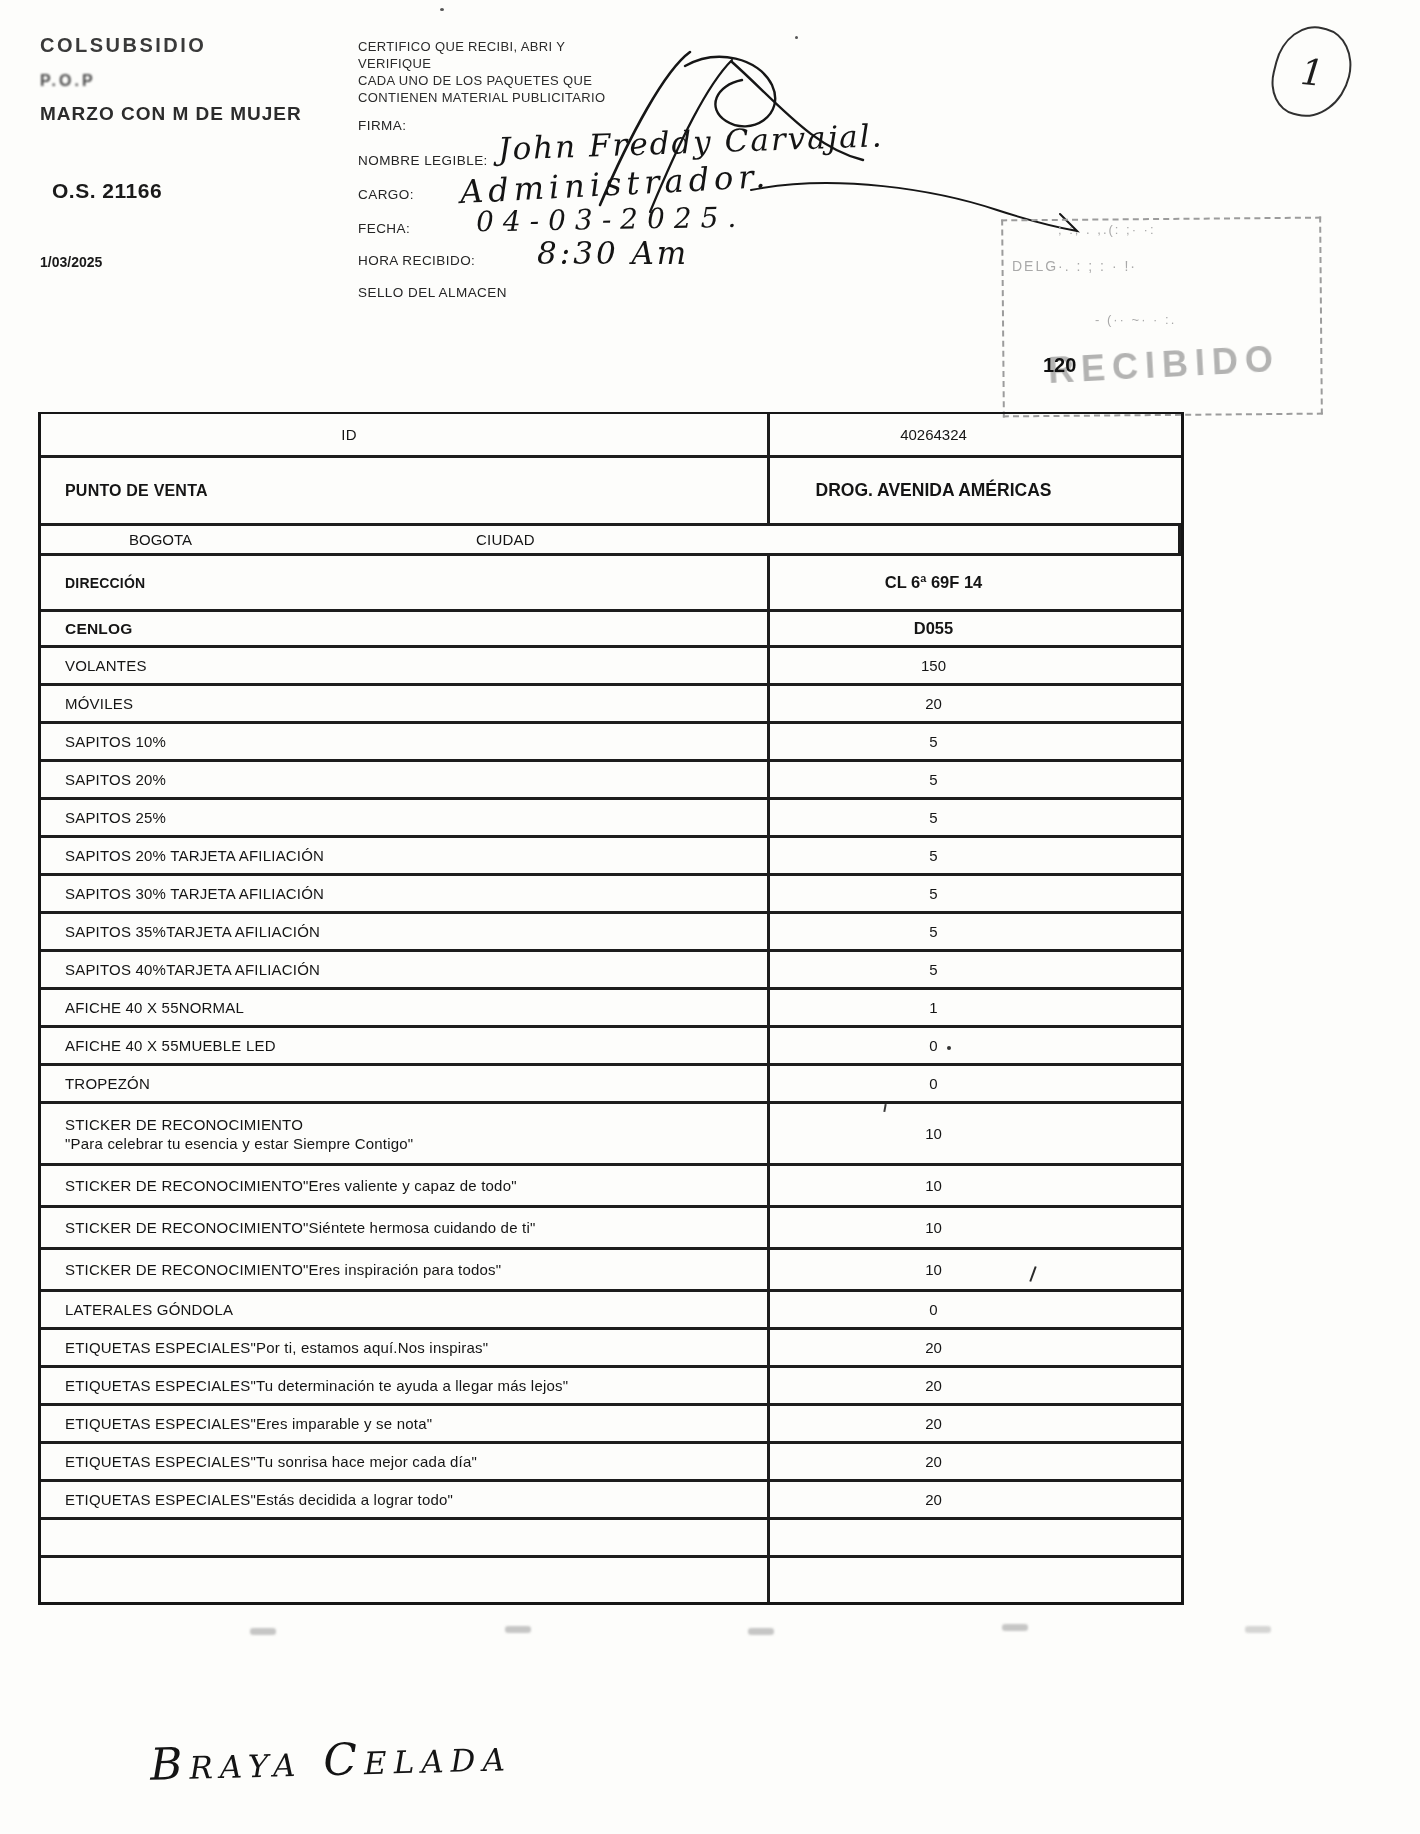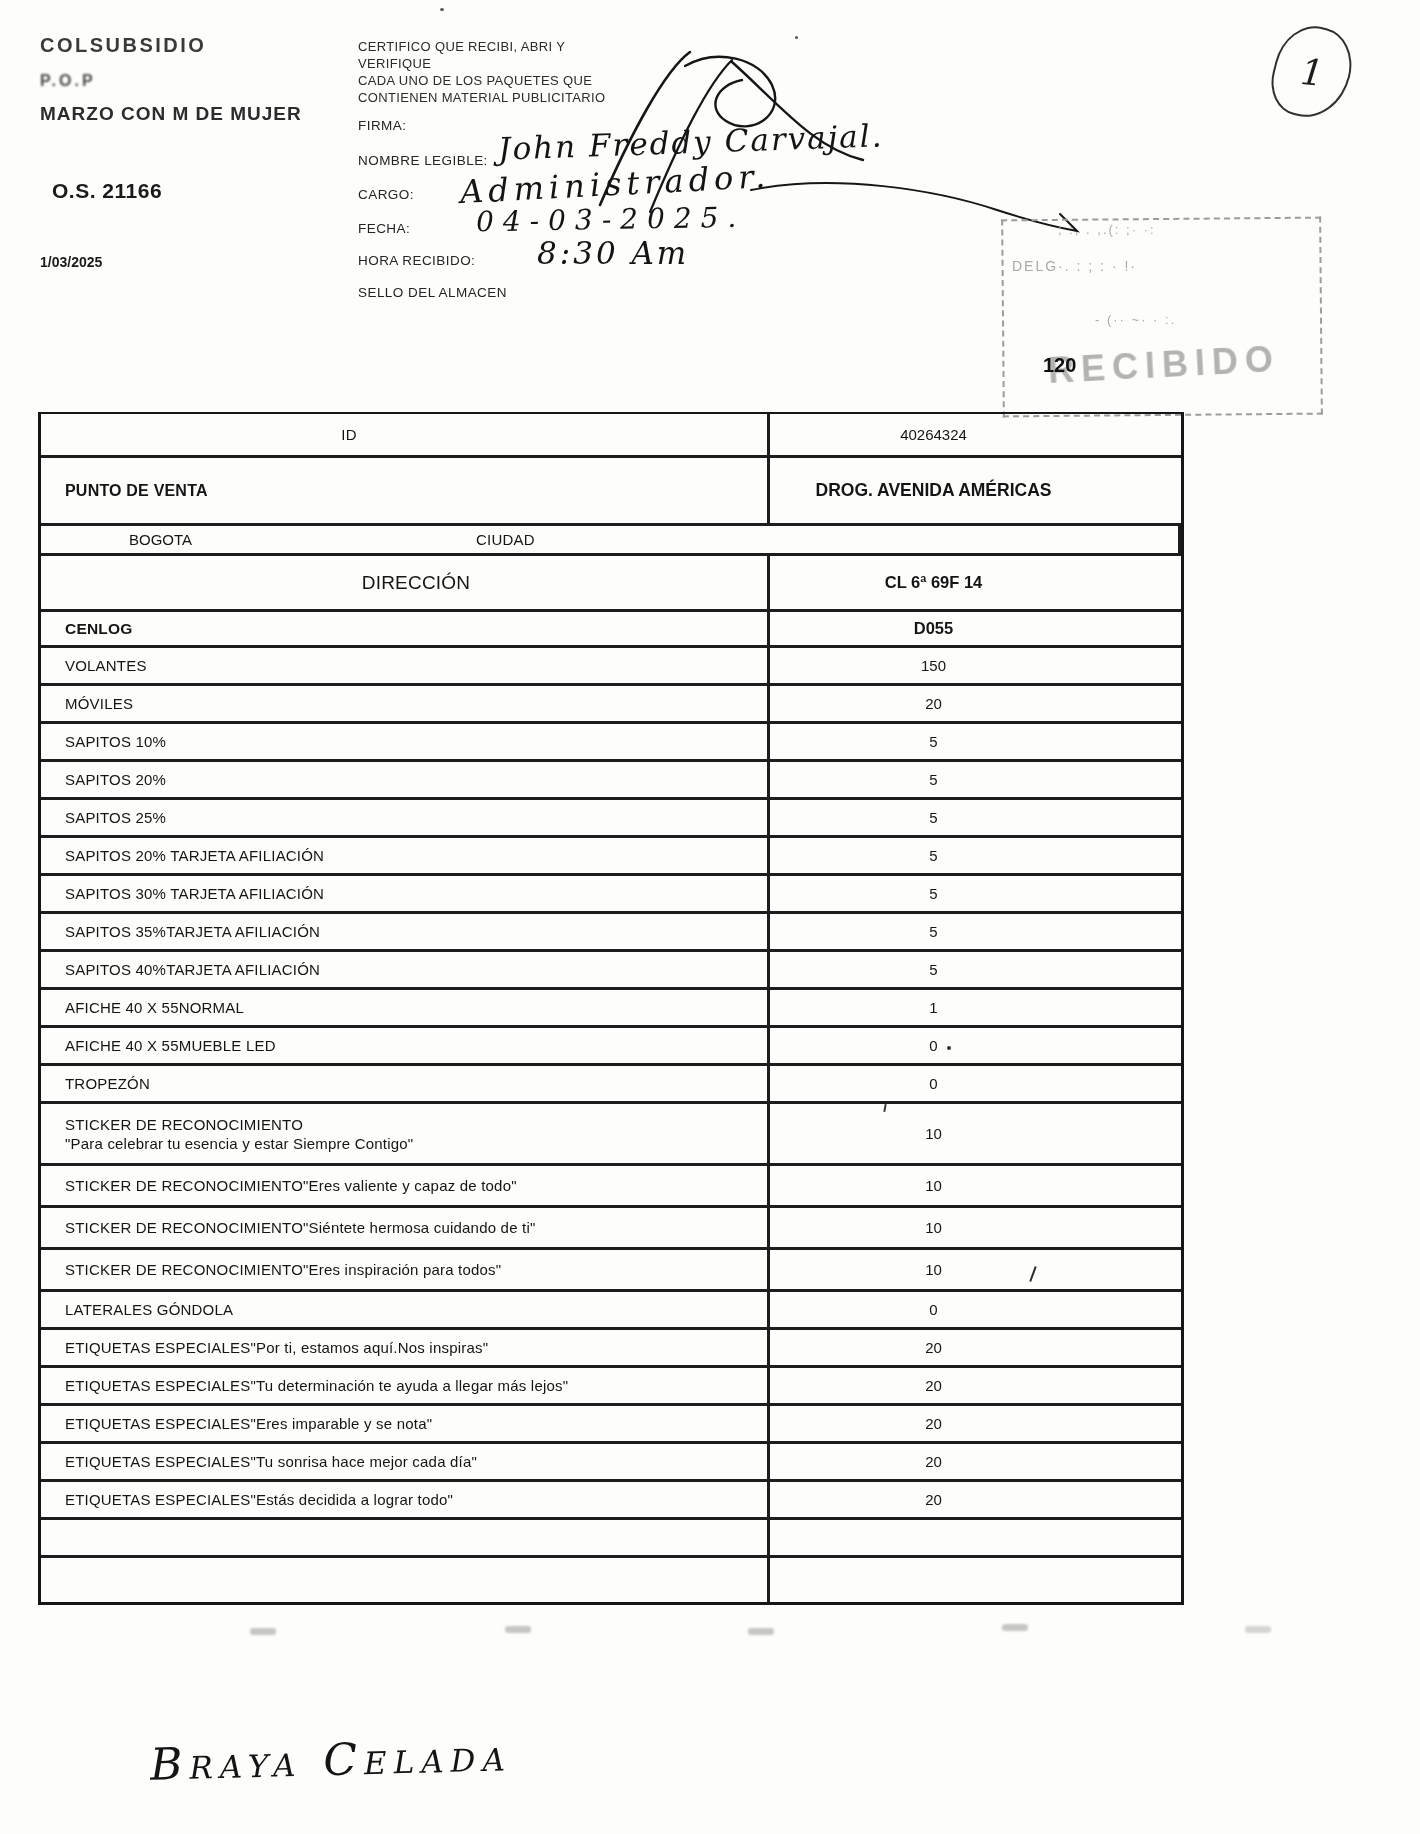--- a/index.html
+++ b/index.html
@@ -59,21 +59,21 @@
   .lbl{width:729px;border-right:3px solid #1d1d1d;display:flex;flex-direction:column;justify-content:center;
        padding-left:24px;font-size:15px;letter-spacing:.2px;color:#151515;}
   .val{flex:1;display:flex;align-items:center;justify-content:center;padding-right:128px;font-size:15px;color:#151515;}
   .t-row:nth-child(1){height:44px;}
   .t-row:nth-child(1) .lbl{align-items:center;padding-left:0;padding-right:110px;font-size:15px;}
   .t-row:nth-child(2){height:68px;}
   .t-row:nth-child(2) .lbl{font-weight:bold;font-size:16px;}
   .t-row:nth-child(2) .val{font-weight:bold;font-size:17.5px;}
   .t-row:nth-child(3){height:30px;}
   .t-row:nth-child(4){height:56px;}
-  .t-row:nth-child(4) .lbl{font-weight:normal;font-size:19px;text-align:center;}
+  .t-row:nth-child(4) .lbl{font-weight:bold;font-size:14px;}
   .t-row:nth-child(4) .val{font-weight:bold;font-size:16.5px;}
   .t-row:nth-child(5){height:36px;}
   .t-row:nth-child(5) .lbl{font-weight:bold;font-size:15.5px;}
   .t-row:nth-child(5) .val{font-weight:bold;font-size:16.5px;}
   .t-row:nth-child(18){height:62px;}
   .t-row:nth-child(18) .lbl{line-height:19px;}
   .t-row:nth-child(19),.t-row:nth-child(20),.t-row:nth-child(21){height:42px;}
   .t-row:nth-child(28){height:38px;}
   .t-row:nth-child(29){height:44px;}
 

